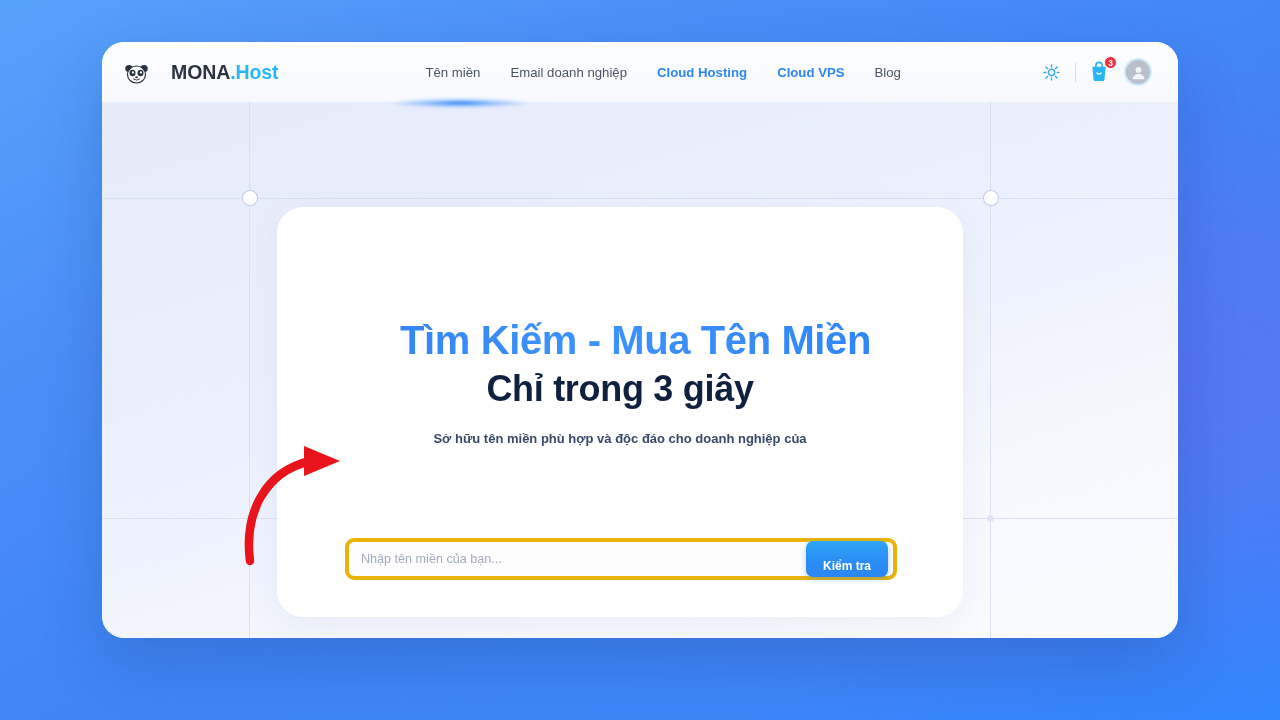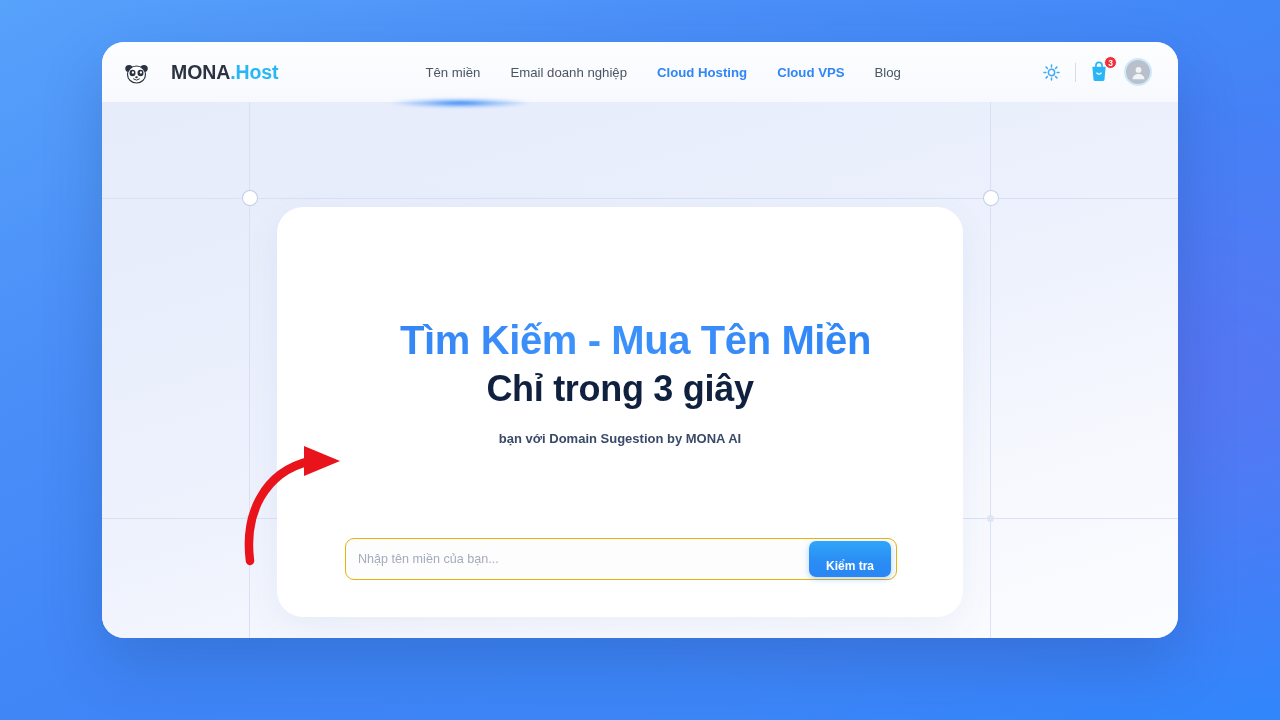--- a/index.html
+++ b/index.html
@@ -195,21 +195,21 @@
   
   .search-row {
     position: absolute;
     left: 68px;
     top: 331px;
     width: 552px;
     height: 42px;
     display: flex;
     align-items: center;
     background: #fdfdfe;
-    border: 1px solid #eab308;
+    border: 4px solid #eab308;
     border-radius: 9px;
     padding: 0 5px 0 0;
   }
   .search-input {
     flex: 1;
     border: none;
     outline: none;
     background: transparent;
     font-family: "Liberation Sans", sans-serif;
     font-size: 12.6px;
@@ -319,21 +319,21 @@
       <div class="gdot sm" style="left:144px; top:413px;"></div>
       <div class="gdot sm" style="left:885px; top:413px;"></div>
     </div>
 
     <section class="hero-card">
 
       <h1 class="hero-title-1">Tìm Kiếm - Mua Tên Miền</h1>
       <h2 class="hero-title-2">Chỉ trong 3 giây</h2>
 
       <p class="hero-sub">
-        <span style="display: block;">bạn với Domain Sugestion by MONA AI</span>
+        <span style="display: block;">Sở hữu tên miền phù hợp và độc đáo cho doanh nghiệp của</span>
       </p>
 
       <div class="search-row">
         <input class="search-input" type="text" placeholder="Nhập tên miền của bạn..." style="">
         <button class="check-btn">Kiểm tra</button>
       </div>
 
     </section>
 
   </div>

